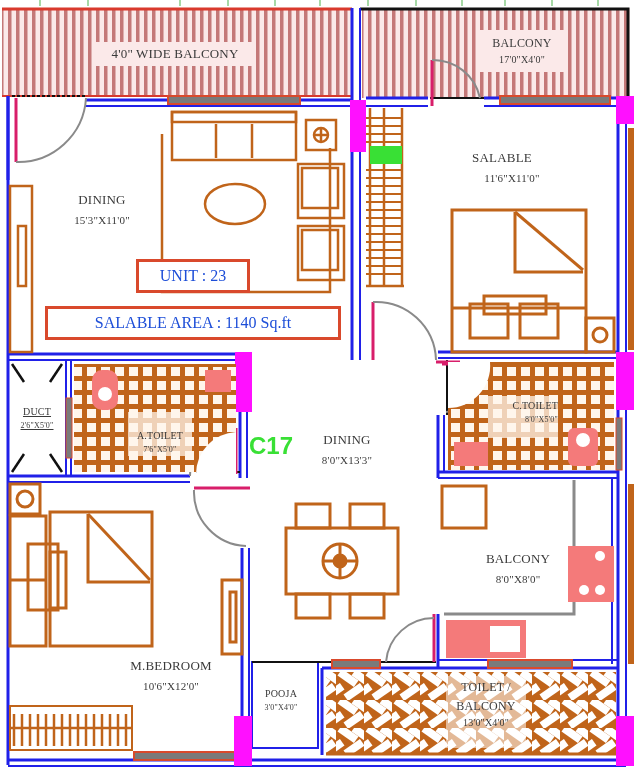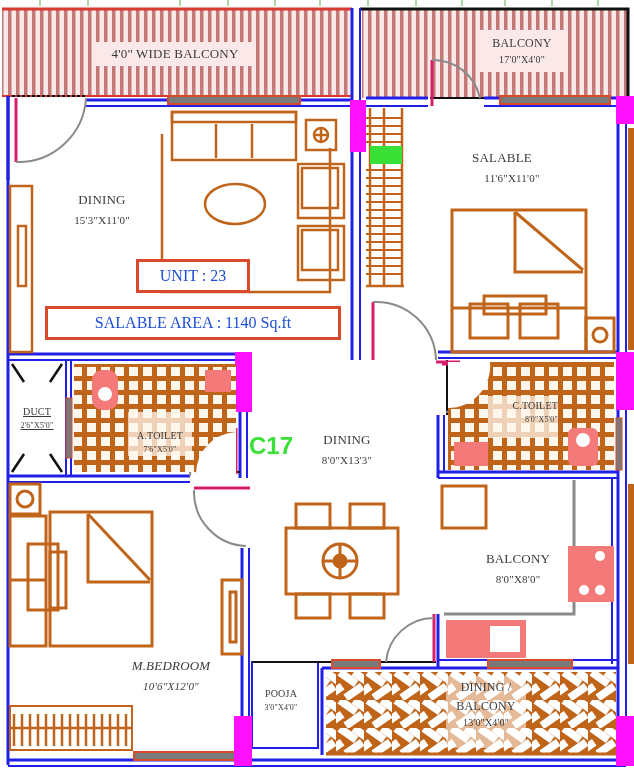--- a/index.html
+++ b/index.html
@@ -367,32 +367,32 @@
 <div class="lbl small" style="left:488px; top:400px; width:70px;text-align:right;">
   <span class="nm">C.TOILET</span>
   <span class="dm">8'0"X5'0"</span>
 </div>
 
 <div class="lbl" style="left:468px; top:551px; width:100px;">
   <span class="nm">BALCONY</span>
   <span class="dm">8'0"X8'0"</span>
 </div>
 
-<div class="lbl" style="left:116px; top:658px; width:110px;font-style:italic;">
+<div class="lbl" style="left:116px; top:658px; width:110px;">
   <span class="nm">M.BEDROOM</span>
   <span class="dm">10'6"X12'0"</span>
 </div>
 
 <div class="lbl small" style="left:254px; top:688px; width:54px;">
   <span class="nm">POOJA</span>
   <span class="dm">3'0"X4'0"</span>
 </div>
 
 <div class="lbl" style="left:446px; top:680px; width:80px;">
-  <span class="nm" style="font-size:12px;">DINING /</span>
+  <span class="nm" style="font-size:12px;">TOILET /</span>
   <span class="nm" style="font-size:12px;margin-top:4px;">BALCONY</span>
   <span class="dm" style="font-size:10px;margin-top:3px;">13'0"X4'0"</span>
 </div>
 
 <div class="tag" style="left:136px; top:259px; width:114px; height:34px; line-height:28px;">UNIT : 23</div>
 <div class="tag" style="left:45px; top:306px; width:296px; height:34px; line-height:28px;">SALABLE AREA : 1140 Sq.ft</div>
 
 <div class="code" style="left:249px; top:432px; font-size:24px;">C17</div>
 <div style="position:absolute; left:370px; top:146px; width:32px; height:18px; background:#39e035;"></div>
 

